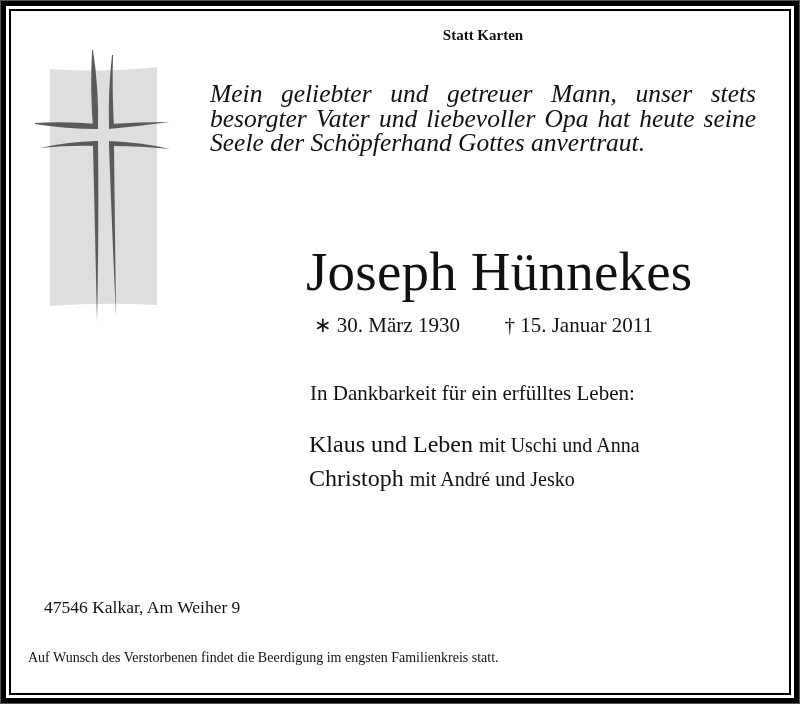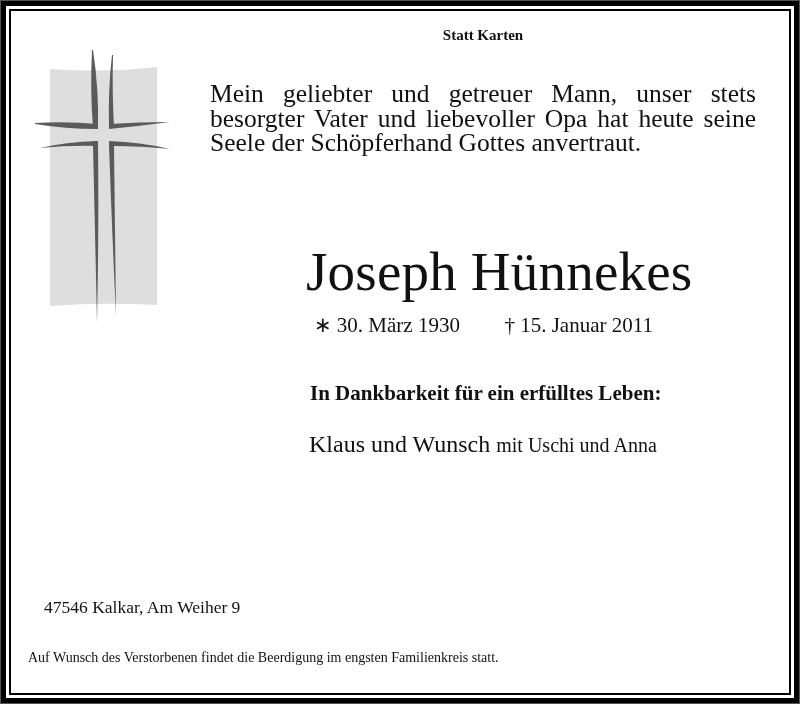--- a/index.html
+++ b/index.html
@@ -5,25 +5,25 @@
     html, body { margin: 0; padding: 0; background: #ffffff; }
     body { width: 800px; height: 704px; position: relative; overflow: hidden; font-family: "Liberation Serif", serif; color: #111; }
     .frame-outer { position: absolute; left: 0; top: 0; width: 800px; height: 704px; box-sizing: border-box; border: 6px solid #000; box-shadow: inset 0 0 0 1px #fff; }
     .frame-outer::before { content: ""; position: absolute; left: 0; top: 0; right: 0; bottom: 0; border: 1px solid #555; margin: -6px; pointer-events: none; }
     .frame-inner { position: absolute; left: 9px; top: 9px; right: 9px; bottom: 9px; border: 2px solid #000; }
     .abs { position: absolute; white-space: nowrap; }
     .statt { left: 0; width: 966px; top: 27px; font-weight: bold; font-size: 15px; text-align: center; }
     .intro { left: 210px; top: 82px; width: 546px; font-size: 25.5px; line-height: 24.5px; text-align: justify; white-space: normal; }
     .intro p { margin: 0; }
     .intro p + p { margin-top: 15px; text-align-last: left; }
-    .intro p.first { text-align-last: left; }
+    .intro p.first { text-align-last: left; font-style: italic; }
     .name { left: 306px; top: 240px; font-size: 55px; letter-spacing: 0.2px; font-family: Liberation Serif, serif; }
     .dates { left: 314px; top: 313px; font-size: 21px; }
     .dates .sep { display: inline-block; width: 34px; }
-    .thanks { left: 310px; top: 381px; font-size: 21px; font-weight: bold; }
+    .thanks { left: 310px; top: 381px; font-size: 21px; }
     .fam { left: 309px; top: 428px; font-size: 24px; line-height: 33px; }
     .fam .row { display: block; }
     .fam .small { font-size: 20px; }
     .fam .gap { display: inline-block; width: 10px; }
     .address { left: 44px; top: 597px; font-size: 17.5px; }
     .closing { left: 28px; top: 650px; font-size: 14px; }
     .cross { position: absolute; left: 30px; top: 45px; width: 150px; height: 285px; }
   </style>
 </head>
 <body>
@@ -64,19 +64,23 @@
   <span>30. März 1930</span>
   <span class="sep"></span>
   <span>†</span>
   <span>15. Januar 2011</span>
 </div>
 
 <div class="abs thanks">In Dankbarkeit für ein erfülltes Leben:</div>
 
 <div class="abs fam">
   <span class="row">
-    <span>Klaus und Wunsch</span>
+    <span>Klaus und Leben</span>
     <span class="small">mit Uschi und Anna</span>
+  </span>
+  <span class="row">
+    <span>Christoph</span>
+    <span class="small">mit André und Jesko</span>
   </span>
 </div>
 
 <div class="abs address">47546 Kalkar, Am Weiher 9</div>
 <div class="abs closing">Auf Wunsch des Verstorbenen findet die Beerdigung im engsten Familienkreis statt.</div>
 
 </body></html>

